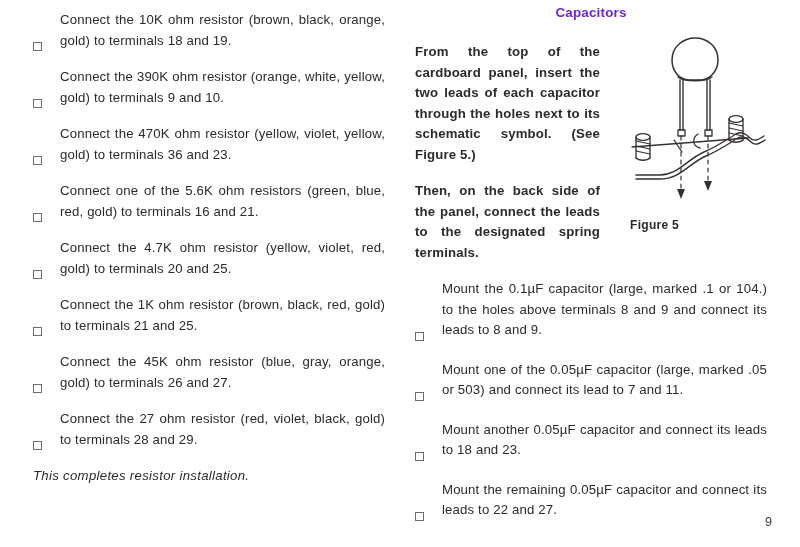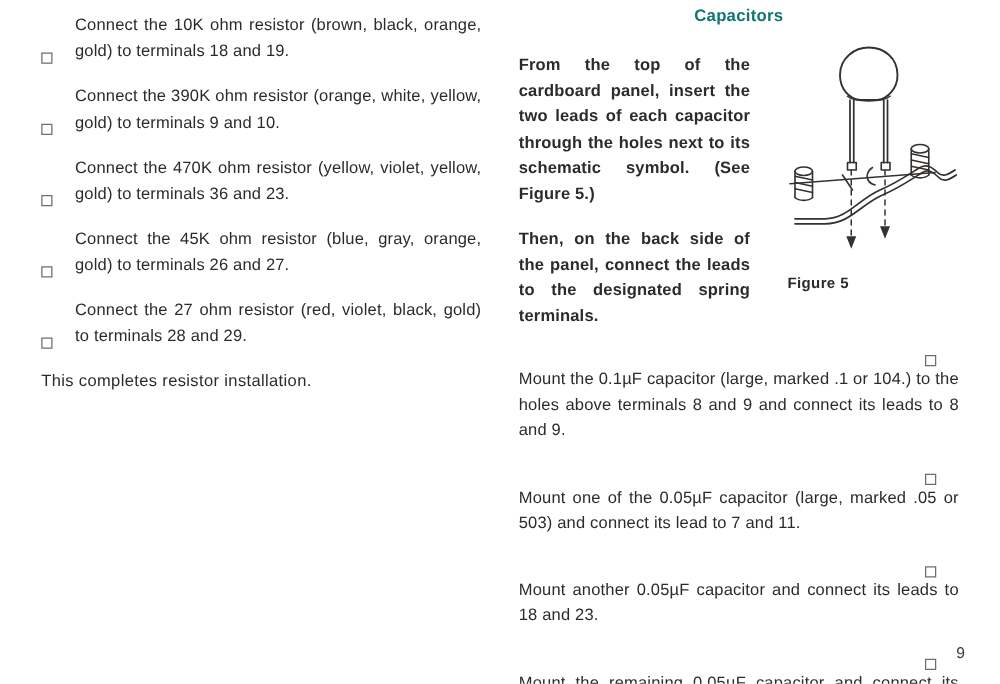--- a/index.html
+++ b/index.html
@@ -69,30 +69,31 @@
     text-justify: inter-word;
     letter-spacing: 0.15px;
     margin: 0 0 16px 0;
   }
 
   .closing {
     font-size: 13.2px;
     line-height: 20.5px;
     letter-spacing: 0.3px;
     margin-top: 4px;
+    font-style: italic;
   }
 
   
   .section-head {
     font-size: 13.4px;
     font-weight: bold;
     text-align: center;
     letter-spacing: 0.2px;
     margin: 0 0 22px 0;
-    color: #0f766e;
+    color: #6d28d9;
   }
 
   
   .intro-wrap {
     position: relative;
     width: 352px;
     min-height: 215px;
   }
   .intro-text {
     width: 185px;
@@ -111,21 +112,20 @@
     letter-spacing: 0.3px;
     color: #2b2b2b;
     margin-top: 2px;
   }
 
   .cap-list {
     margin-top: 6px;
   }
   .cap-list .item {
     margin-bottom: 19px;
-    flex-direction: column;
   }
 
   
   .page-number {
     position: absolute;
     right: 28px;
     bottom: 18px;
     font-size: 12.5px;
     color: #3a3a3a;
   }
@@ -145,23 +145,35 @@
     <div class="item">
       <span class="checkbox"></span>
       <span class="item-text">Connect the 390K ohm resistor (orange, white, yellow, gold) to terminals 9 and 10.</span>
     </div>
 
     <div class="item">
       <span class="checkbox"></span>
       <span class="item-text">Connect the 470K ohm resistor (yellow, violet, yellow, gold) to terminals 36 and 23.</span>
     </div>
 
-
-
-
+    <div class="item">
+      <span class="checkbox"></span>
+      <span class="item-text">Connect one of the 5.6K ohm resistors (green, blue, red, gold) to terminals 16 and 21.</span>
+    </div>
+
+
+    <div class="item">
+      <span class="checkbox"></span>
+      <span class="item-text">Connect the 4.7K ohm resistor (yellow, violet, red, gold) to terminals 20 and 25.</span>
+    </div>
+
+    <div class="item">
+      <span class="checkbox"></span>
+      <span class="item-text">Connect the 1K ohm resistor (brown, black, red, gold) to terminals 21 and 25.</span>
+    </div>
 
     <div class="item">
       <span class="checkbox"></span>
       <span class="item-text">Connect the 45K ohm resistor (blue, gray, orange, gold) to terminals 26 and 27.</span>
     </div>
 
     <div class="item">
       <span class="checkbox"></span>
       <span class="item-text">Connect the 27 ohm resistor (red, violet, black, gold) to terminals 28 and 29.</span>
     </div>

